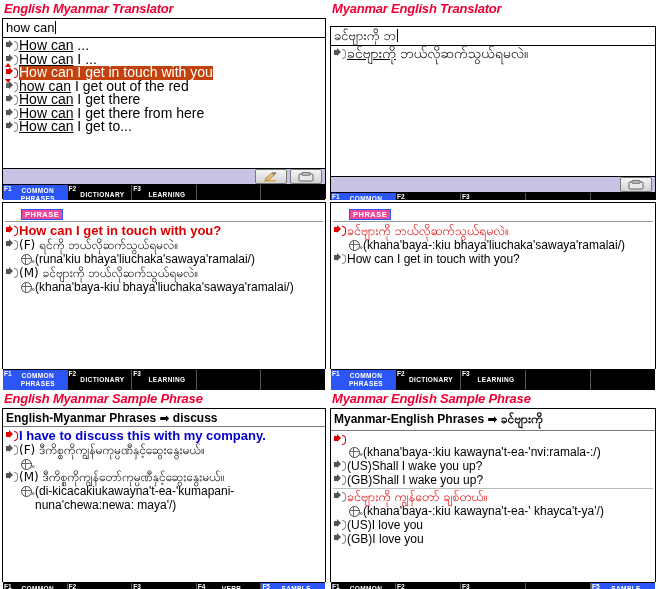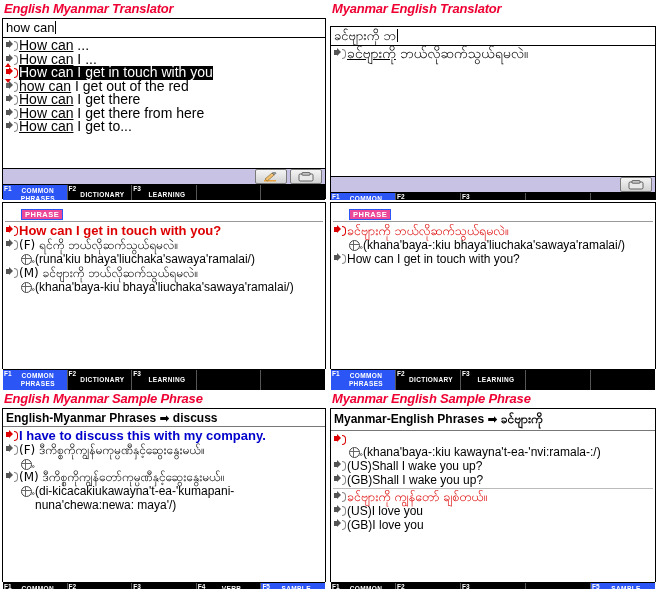--- a/index.html
+++ b/index.html
@@ -55,21 +55,21 @@
   
   .list{padding:1px 0 0 0;}
   .row{
     display:flex;align-items:flex-start;
     font-size:14px;line-height:13.5px;
     white-space:nowrap;
     padding:0 2px;
   }
   .row .txt{color:#000;}
   .row .mt{text-decoration:underline;}
-  .row.sel .txt{background:#000000;color:#fff;}
+  .row.sel .txt{background:#c2410c;color:#fff;}
   .row.sel .mt{text-decoration:none;}
   
   .spk{
     position:relative;
     width:13px;height:11px;flex:0 0 13px;
     margin-top:1px;margin-right:1px;
   }
   .spk i{
     position:absolute;left:1px;top:2px;
     width:3px;height:5px;background:#555;
@@ -525,20 +525,27 @@
               <span>(GB)Shall I wake you up?</span>
             </div>
             <div class="sep"></div>
             <div class="pline">
               <span class="spk">
                 <i></i>
                 <u></u>
               </span>
               <span class="hl-redn mmfont">ခင်ဗျားကို ကျွန်တော် ချစ်တယ်။</span>
             </div>
+            <div class="pline indent">
+              <span class="globe">
+                <b></b>
+                <s>»</s>
+              </span>
+              <span>(khana'baya-:kiu kawayna't-ea-' khayca't-ya'/)</span>
+            </div>
             <div class="pline">
               <span class="spk">
                 <i></i>
                 <u></u>
               </span>
               <span>(US)I love you</span>
             </div>
             <div class="pline">
               <span class="spk">
                 <i></i>

